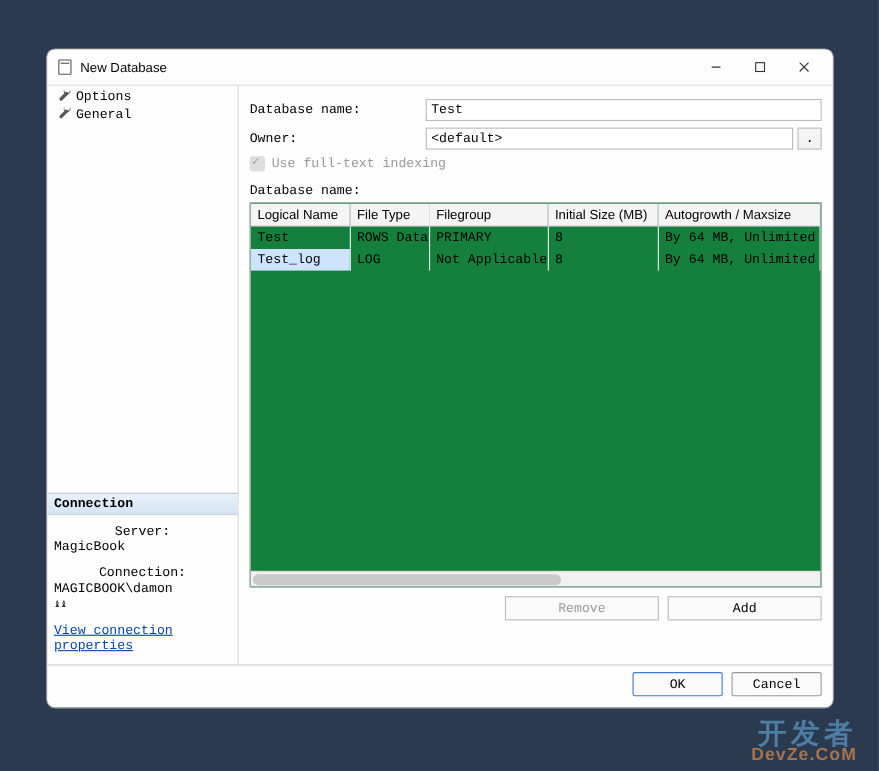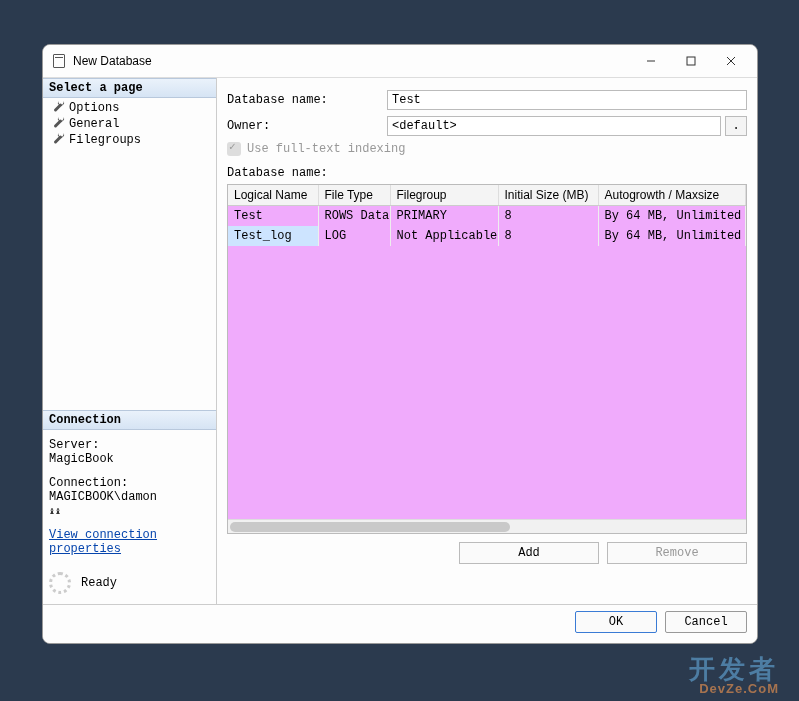--- a/index.html
+++ b/index.html
@@ -101,21 +101,21 @@
     width: 5px; height: 5px;
     border: 1.5px solid #555;
     border-right: none;
     border-top: none;
     border-radius: 50%;
     top: -1px; left: 7px;
     transform: rotate(-45deg);
   }
   .spacer { flex: 1; }
   .conn { padding: 4px 6px 10px 6px; font-family: "Courier New", monospace; }
-  .conn .lab { margin-top: 4px; }
+  .conn .lab { margin-top: 4px; text-align: center; }
   .conn .link {
     color: #0645ad; text-decoration: underline;
     display: inline-block; margin-top: 10px;
   }
   .people-icon {
     display: inline-block; width: 14px; margin-right: 4px;
     font-size: 10px; color: #333;
   }
   .progress-row {
     display: flex; align-items: center;
@@ -198,21 +198,21 @@
   .chk::after {
     content: "✓"; position: absolute; top: -2px; left: 2px;
     color: #999; font-size: 11px;
   }
   .files-label { margin-bottom: 4px; font-family: "Courier New", monospace; padding-left: 10px; }
   .grid-wrap {
     margin: 0 10px;
     border: 1px solid #bbb;
     height: 350px;
     overflow: hidden;
-    background: #f0abfc;
+    background: #15803d;
     position: relative;
   }
   table.grid {
     border-collapse: collapse;
     width: 100%;
     table-layout: fixed;
   }
   .grid th {
     background: #f4f4f4;
     text-align: left;
@@ -273,21 +273,21 @@
   }
   .watermark {
     position: absolute;
     right: 20px; bottom: 6px;
     color: rgba(100,170,220,0.6);
     font-family: Arial, sans-serif;
     text-align: right;
     line-height: 1;
   }
   .watermark .l1 { font-size: 26px; letter-spacing: 4px; font-weight: bold; }
-  .watermark .l2 { font-size: 13px; color: rgba(220,140,80,0.7); font-weight: bold; letter-spacing: 1px; }
+  .watermark .l2 { font-size: 16px; color: rgba(220,140,80,0.7); font-weight: bold; letter-spacing: 1px; }
 </style>
 </head>
 <body>
 
 <div class="window">
   <div class="titlebar">
     <span class="db-icon"></span>
     <span class="title">New Database</span>
     <div class="winbtn">
       <svg width="12" height="12">
@@ -302,50 +302,41 @@
     <div class="winbtn">
       <svg width="12" height="12">
           <line x1="2" y1="2" x2="10" y2="10" stroke-width="1"></line>
           <line x1="10" y1="2" x2="2" y2="10" stroke-width="1"></line>
         </svg>
     </div>
   </div>
 
   <div class="body">
     <div class="sidebar">
-      <div class="panel-header">Select a page</div>
       <div class="page-list">
         <div class="page-item">
           <span class="wrench"></span>
           <span>Options</span>
         </div>
         <div class="page-item">
           <span class="wrench"></span>
           <span>General</span>
-        </div>
-        <div class="page-item">
-          <span class="wrench"></span>
-          <span>Filegroups</span>
         </div>
       </div>
       <div class="spacer"></div>
       <div class="panel-header">Connection</div>
       <div class="conn">
         <div class="lab">Server:</div>
         <div>MagicBook</div>
         <div class="lab" style="margin-top:10px">Connection:</div>
         <div>MAGICBOOK\damon</div>
         <div>
           <span class="people-icon">♝♝</span>
           <a href="#" class="link">View connection properties</a>
         </div>
-      </div>
-      <div class="progress-row">
-        <div class="spinner"></div>
-        <span>Ready</span>
       </div>
     </div>
 
     <div class="main">
 
       <div class="form">
         <div class="frow">
           <span class="flabel">Database name:</span>
           <input class="finput" value="Test" style="">
         </div>
@@ -396,22 +387,22 @@
               <td>By 64 MB, Unlimited</td>
             </tr>
           </tbody>
         </table>
         <div class="hscroll">
           <div class="thumb"></div>
         </div>
       </div>
 
       <div class="grid-btns">
+        <div class="btn" style="color:#999">Remove</div>
         <div class="btn">Add</div>
-        <div class="btn" style="color:#999">Remove</div>
       </div>
     </div>
   </div>
 
   <div class="footer">
     <div class="fbtn" style="border-color:#3a7bd5">OK</div>
     <div class="fbtn">Cancel</div>
   </div>
 </div>
 

